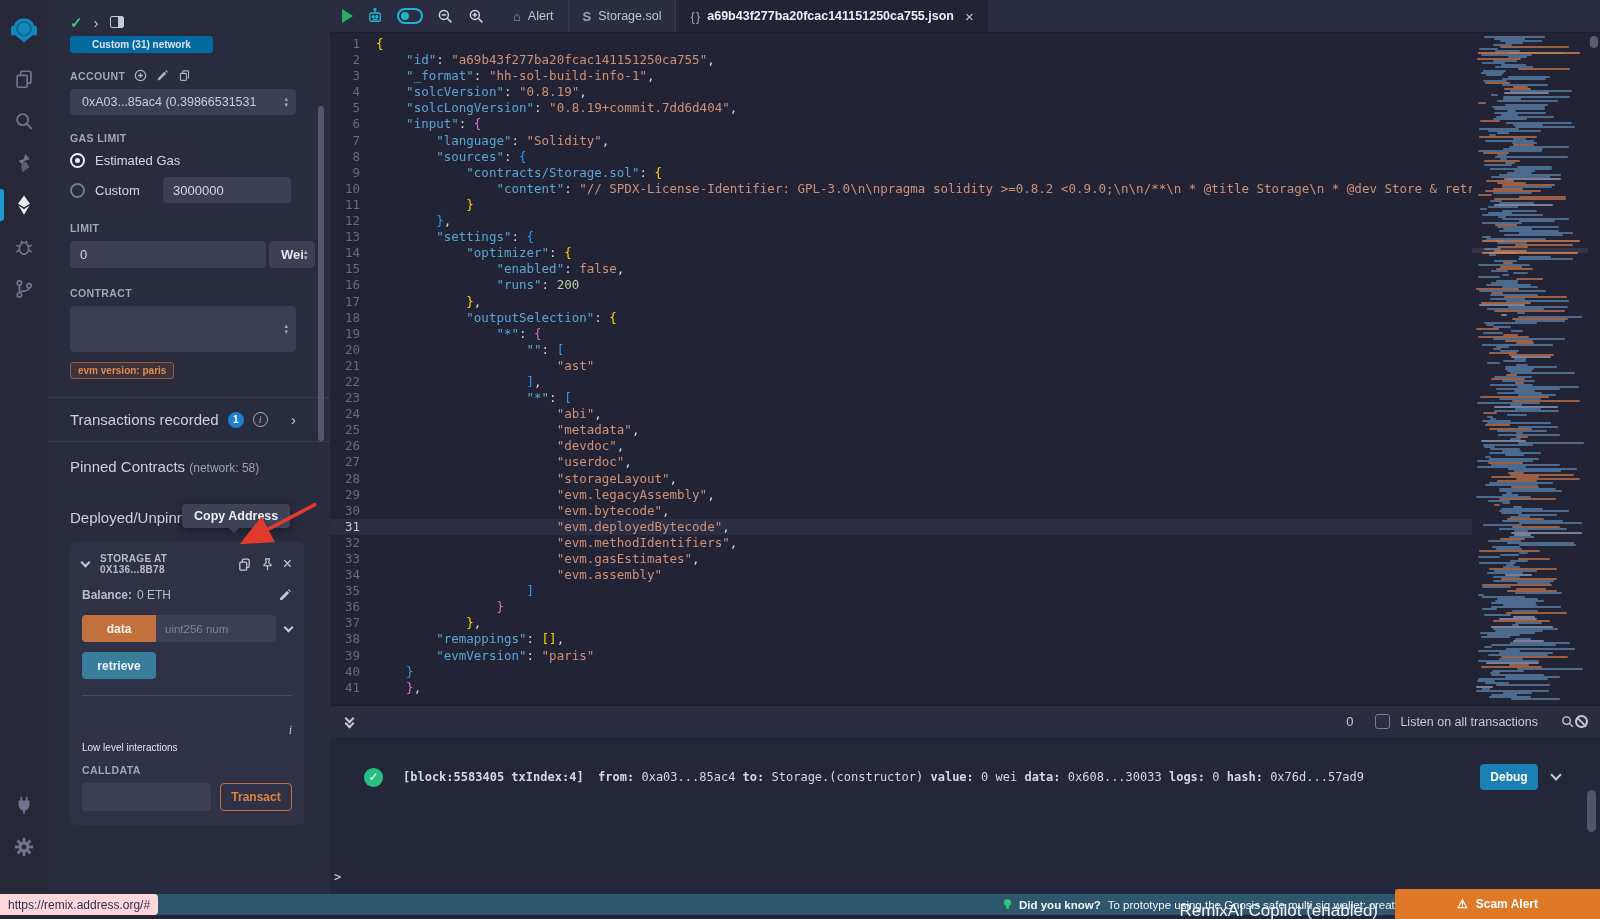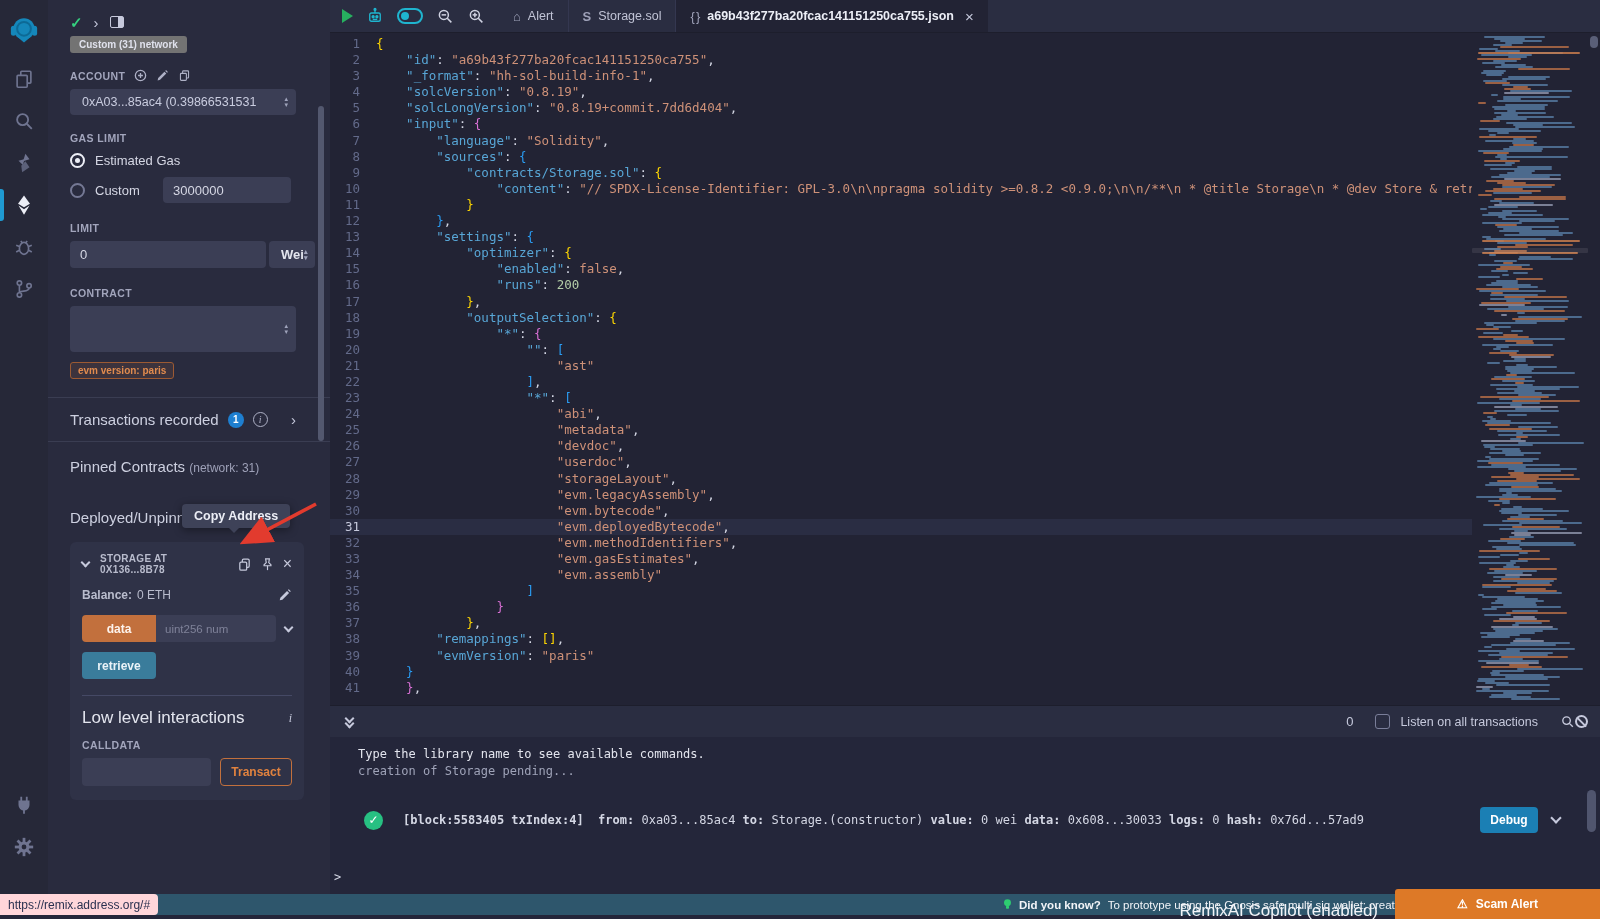--- a/index.html
+++ b/index.html
@@ -20,21 +20,21 @@
   .sidepanel { position:absolute; left:48px; top:0; width:282px; height:894px; background:#292b3e; padding:0 34px 0 22px; z-index:4; }
   .panel-scrollbar { position:absolute; right:6px; top:106px; width:6px; height:335px; border-radius:3px; background:#53586f; }
   .panel-header { display:flex; padding:10px 0 2px; }
   .panel-title { flex:1; font-size:15px; font-weight:bold; color:#e8eaf2; line-height:1.25; letter-spacing:.2px; }
   .panel-hicons { display:flex; gap:11px; align-items:flex-start; padding-top:4px; }
   .check { color:#35d07f; font-size:15px; font-weight:bold; }
   .chevR { color:#c6c9dc; font-size:15px; }
   .pinpanel { width:14px; height:12px; border:1.5px solid #c6c9dc; border-radius:2px; position:relative; margin-top:2px; }
   .pinpanel::after { content:''; position:absolute; right:0; top:0; bottom:0; width:5px; background:#c6c9dc; }
 
-  .net-badge { display:inline-block; margin:0 0 10px; background:#737373; color:#dfe1ec; font-size:10px; font-weight:bold; padding:3px 9px; border-radius:3px; }
+  .net-badge { display:inline-block; margin:0 0 10px; background:#0369a1; color:#dfe1ec; font-size:10px; font-weight:bold; padding:3px 22px; border-radius:3px; }
 
   .lbl { font-size:10.5px; font-weight:bold; letter-spacing:.4px; color:#a2a5bc; }
   .lblrow { display:flex; align-items:center; gap:9px; margin-top:6px; }
   .miniicons { display:flex; gap:9px; color:#aeb1c6; align-items:center; }
   .miniicons svg { width:13px; height:13px; }
 
   .selectbox { margin-top:7px; height:26px; background:#3b3e55; border-radius:4px; display:flex; align-items:center; padding:0 8px 0 12px; color:#c9ccdf; font-size:12.5px; }
   .selectbox .txt { flex:1; white-space:nowrap; overflow:hidden; }
   .stepper { display:flex; flex-direction:column; font-size:7px; line-height:6px; color:#9fa3bb; }
 
@@ -85,21 +85,21 @@
   .balance-row .grow { flex:1; }
   .balance-row svg { width:14px; height:14px; color:#c6c9dc; }
   .store-row { display:flex; align-items:center; margin-top:13px; gap:0; }
   .btn-store { width:74px; height:27px; background:#c2703d; border:none; border-radius:4px 0 0 4px; color:#fdf3ec; font-weight:bold; font-size:12px; cursor:pointer; }
   .store-input { flex:1; height:27px; background:#3b3e55; border:none; border-radius:0 4px 4px 0; color:#d5d7e4; font-size:11.5px; padding:0 9px; outline:none; min-width:0; }
   .store-input::placeholder { color:#7f8299; }
   .store-chev { margin-left:9px; }
   .btn-retrieve { display:block; margin-top:10px; width:74px; height:27px; background:#3a7c9b; border:none; border-radius:4px; color:#eaf3f8; font-weight:bold; font-size:12px; cursor:pointer; }
   .card-div { border:none; border-top:1px solid #454965; margin:16px 0 0; }
   .lowlevel-row { display:flex; margin-top:12px; align-items:center; }
-  .lowlevel-row .t { flex:1; color:#e3e5ee; font-size:17px; }
+  .lowlevel-row .t { flex:1; color:#e3e5ee; font-size:10px;margin-top:34px; }
   .lowlevel-row .i { color:#c6c9dc; font-size:12px; font-style:italic; font-family:"Liberation Serif", serif; }
   .calldata-lbl { margin-top:11px; }
   .calldata-row { display:flex; margin-top:7px; gap:9px; }
   .calldata-input { flex:1; height:28px; background:#3b3e55; border:none; border-radius:4px; outline:none; min-width:0; color:#d5d7e4; padding:0 8px;}
   .btn-transact { width:72px; height:28px; background:transparent; border:1px solid #c2703d; border-radius:4px; color:#e0823f; font-weight:bold; font-size:12px; cursor:pointer; }
 
   
   .main { position:absolute; left:330px; top:0; right:0; height:894px; background:#222334; }
   .tabbar { position:absolute; left:0; top:0; right:0; height:33px; background:#2a2d41; display:flex; align-items:stretch; border-bottom:1px solid #1d1e2c; }
   .tb-icons { display:flex; align-items:center; gap:13px; padding:0 14px 0 12px; }
@@ -325,21 +325,21 @@
     <div class="txrec-row">
       <span>Transactions recorded</span>
       <span class="count-badge">1</span>
       <span class="info-circ">i</span>
       <span class="grow"></span>
       <span class="chevR">›</span>
     </div>
     <hr class="divider" style="margin-top:0">
 
     <div class="sec-title">
-      <span>Pinned Contracts</span> <span class="note">(network: 31)</span>
+      <span>Pinned Contracts</span> <span class="note">(network: 58)</span>
     </div>
 
     <div class="deployed-sec">
       <div class="sec-title" style="margin-top:0">Deployed/Unpinn</div>
       <div class="tooltip">Copy Address</div>
       <svg class="red-arrow" width="104" height="56" viewBox="0 0 104 56">
         <defs>
             <marker id="ah" markerWidth="9" markerHeight="8" refX="7" refY="4" orient="auto">
               <path d="M0,0 L9,4 L0,8 Z" fill="#e23b2e"></path>
             </marker>
@@ -782,24 +782,20 @@
       <span class="chkbox"></span>
       <span class="listen-lbl">Listen on all transactions</span>
       <svg viewBox="0 0 24 24" fill="none" stroke="currentColor" stroke-width="2.2">
           <circle cx="10.5" cy="10.5" r="6"></circle>
           <line x1="15" y1="15" x2="20.5" y2="20.5"></line>
         </svg>
       <span class="ban"></span>
     </div>
 
     <div class="terminal">
-      <div class="term-lines">
-        <div class="tl1">Type the library name to see available commands.</div>
-        <div class="tl2">creation of Storage pending...</div>
-      </div>
       <div class="txrow">
         <span class="tx-check">✓</span>
         <span class="txtext">
           <b>[block:5583405 txIndex:4]</b>&nbsp;
           <b>from:</b> <span>0xa03...85ac4</span>
           <b>to:</b> <span>Storage.(constructor)</span>
           <b>value:</b> <span>0 wei</span>
           <b>data:</b> <span>0x608...30033</span>
           <b>logs:</b> <span>0</span>
           <b>hash:</b> <span>0x76d...57ad9</span>

